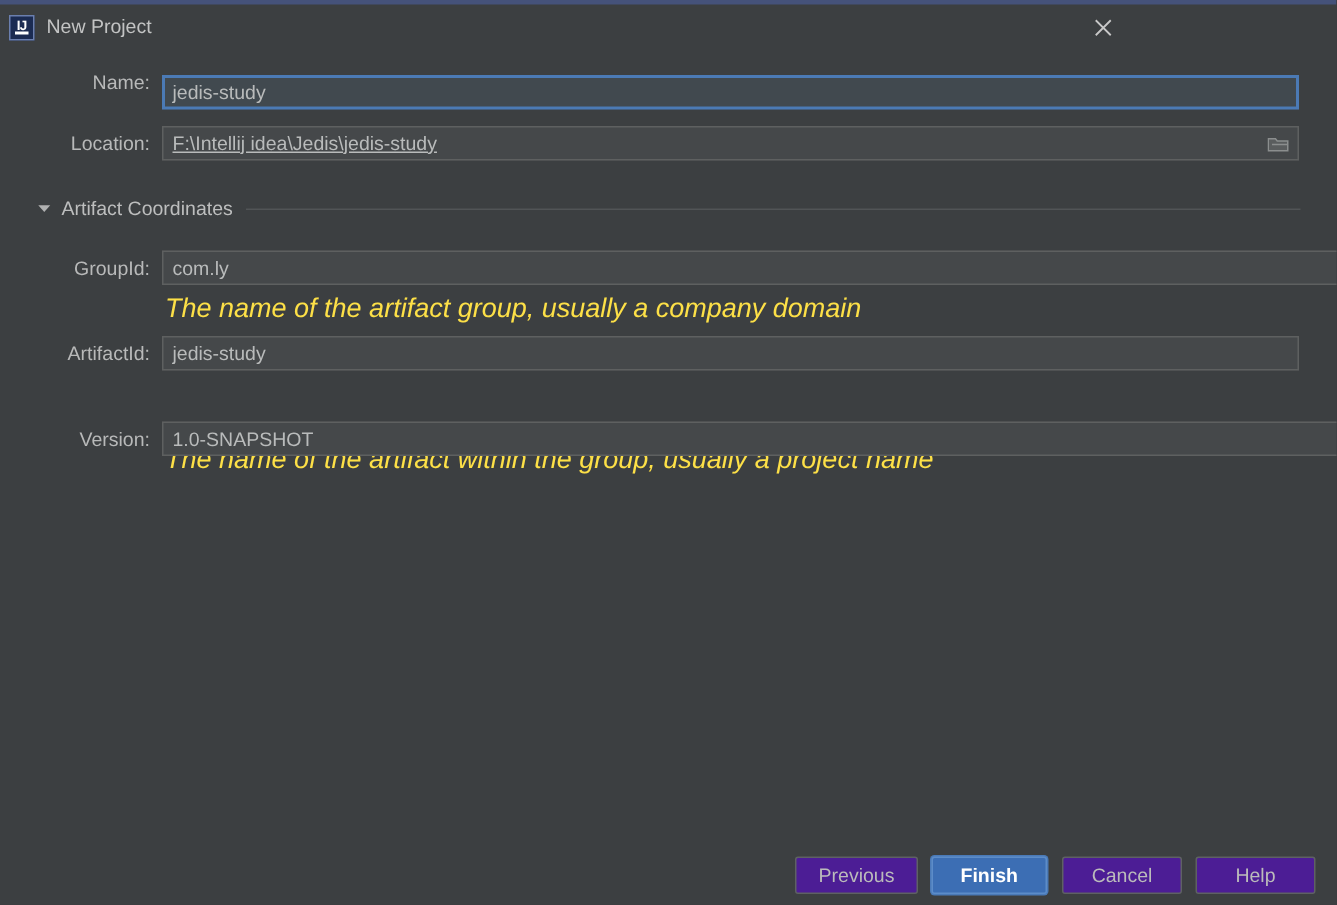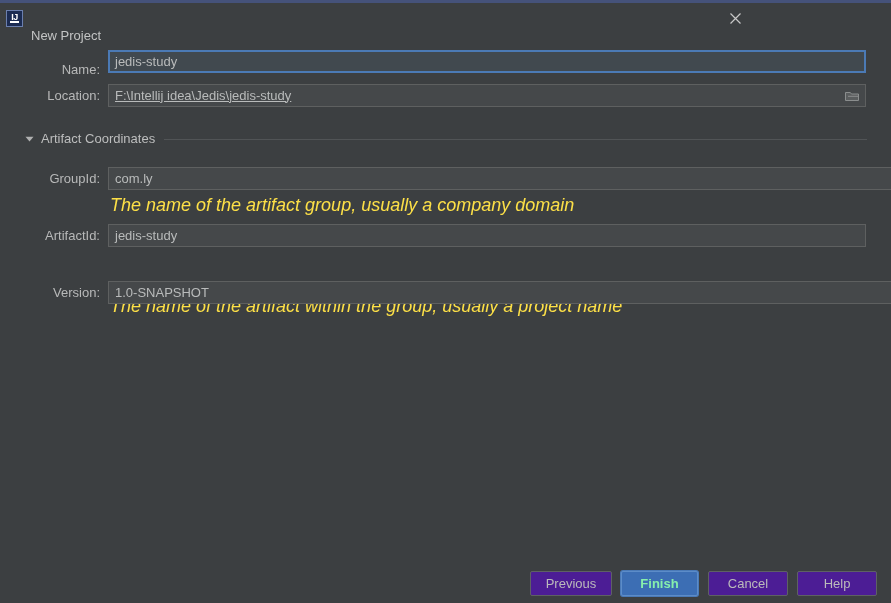--- a/index.html
+++ b/index.html
@@ -58,21 +58,21 @@
     position: absolute;
     left: 3px;
     bottom: 3px;
     width: 9px;
     height: 2px;
     background: #ffffff;
   }
   .title-text {
     position: absolute;
     left: 31px;
-    top: 25px;
+    top: 7px;
     font-size: 13px;
     color: #c3c4c4;
     line-height: 16px;
     white-space: nowrap;
   }
   .close-btn {
     position: absolute;
     right: 0px; top: 0px;
     width: 44px; height: 30px;
     display: flex;
@@ -177,21 +177,21 @@
     font-size: 13px;
     display: flex;
     align-items: center;
     justify-content: center;
     cursor: default;
     user-select: none;
   }
   .btn.primary {
     background: #3c6eb4;
     border: 1px solid #5c8cc8;
-    color: #86efac;
+    color: #ffffff;
     font-weight: bold;
     box-shadow: 0 0 0 1px #4a7ab8;
     text-align: right;
   }
 </style>
 </head>
 <body>
 
 <div class="dialog">
 
@@ -201,21 +201,21 @@
       <span class="bar"></span>
     </div>
     <div class="title-text">New Project</div>
     <div class="close-btn">
       <svg width="13" height="13" viewBox="0 0 13 13" aria-hidden="true">
         <path d="M1.5 1.5 L11.5 11.5 M11.5 1.5 L1.5 11.5" stroke="#c8c8c8" stroke-width="1.2" fill="none"></path>
       </svg>
     </div>
   </div>
 
-  <div class="row-label" style="left: 0px; top: 59px; width: 100px;">Name:</div>
+  <div class="row-label" style="left: 0px; top: 44px; width: 100px;">Name:</div>
   <div class="field focused" style="left: 108px; top: 47px; width: 758px;">
     <span class="val">jedis-study</span>
   </div>
 
   <div class="row-label" style="left: 0px; top: 85px; width: 100px;">Location:</div>
   <div class="field" style="left: 108px; top: 81px; width: 758px; text-decoration: underline;">
     <span class="val">F:\Intellij idea\Jedis\jedis-study</span>
   </div>
   <div class="browse-btn" style="left: 841px; top: 82px;">
     <svg width="15" height="12" viewBox="0 0 15 12" aria-hidden="true">

